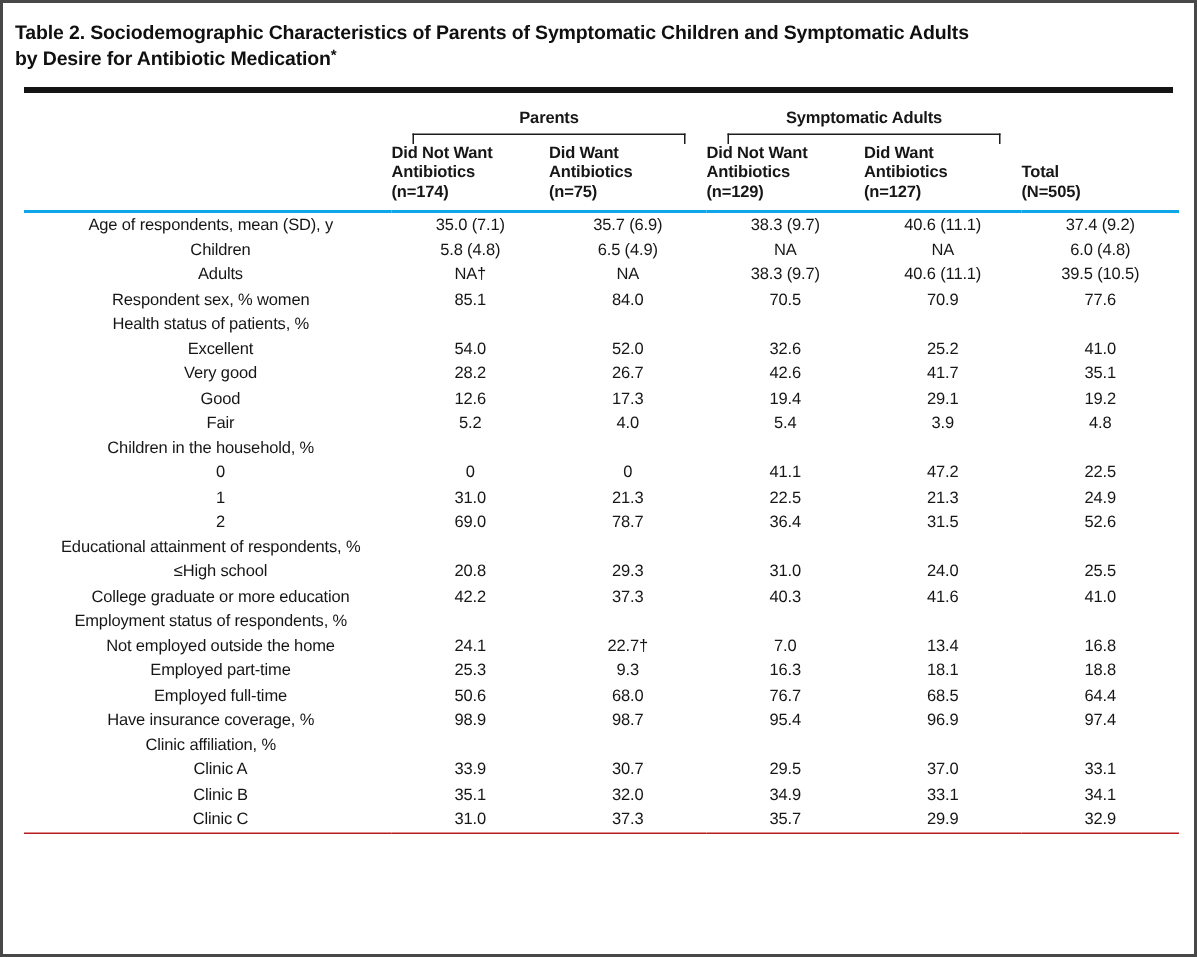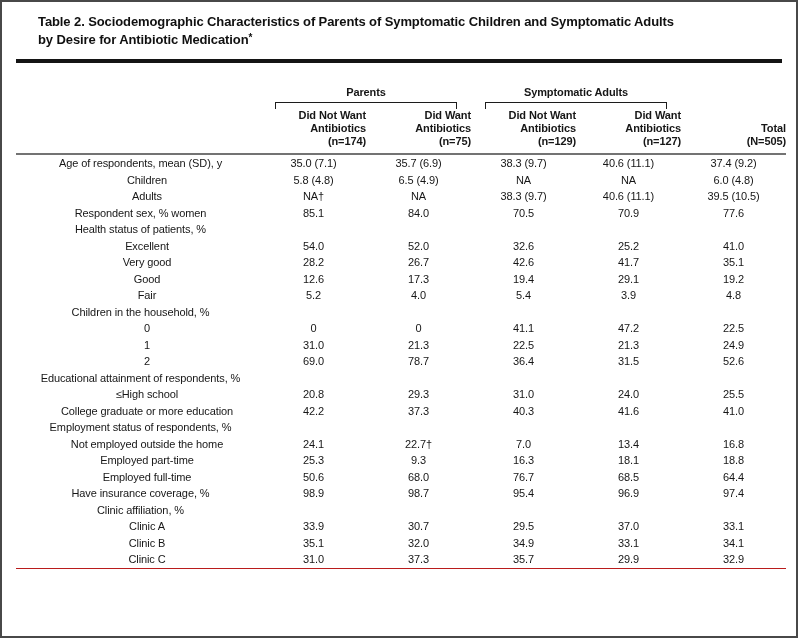--- a/index.html
+++ b/index.html
@@ -11,41 +11,41 @@
   .sheet {
     position: relative;
     width: 798px;
     height: 638px;
     box-sizing: border-box;
     border: 2px solid #484848;
     background: #ffffff;
     overflow: hidden;
   }
   .title {
-    margin: 12px 20px 0 36px;
+    margin: 12px 20px 0 8px;
     font-size: 13px;
     line-height: 16px;
     font-weight: bold;
     color: #101010;
     letter-spacing: -0.1px;
   }
   .title .title-marker {
     font-size: 10px;
     vertical-align: 3px;
   }
   .thick-rule {
     height: 4px;
     background: #141414;
     margin: 11px 14px 0 14px;
   }
   table.main {
     border-collapse: collapse;
     table-layout: fixed;
     width: 770px;
-    margin: 16px 14px;
+    margin: 4px 14px;
   }
   col.c-label { width: 245px; }
   col.c-data  { width: 105px; }
   th, td {
     padding: 0;
     color: #161616;
     font-size: 11px;
     letter-spacing: -0.1px;
   }
   .group-label {
@@ -58,24 +58,24 @@
   .bracket {
     height: 6px;
     margin: 3px 14px 0 14px;
     border: 1.5px solid #1c1c1c;
     border-bottom: none;
   }
   tr.colhead-row th {
     font-weight: bold;
     font-size: 11px;
     line-height: 13px;
-    text-align: right;
+    text-align: left;
     vertical-align: bottom;
     padding-bottom: 5px;
-    border-bottom: 2px solid #737373;
+    border-bottom: 2px solid #0ea5e9;
   }
   tbody td {
     height: 16.5px;
     line-height: 16.5px;
     white-space: nowrap;
     overflow: hidden;
   }
   td.rowlabel { text-align: center; padding-left: 4px; }
   td.rowlabel.indent { padding-left: 17px; }
   td.val { text-align: center; }

